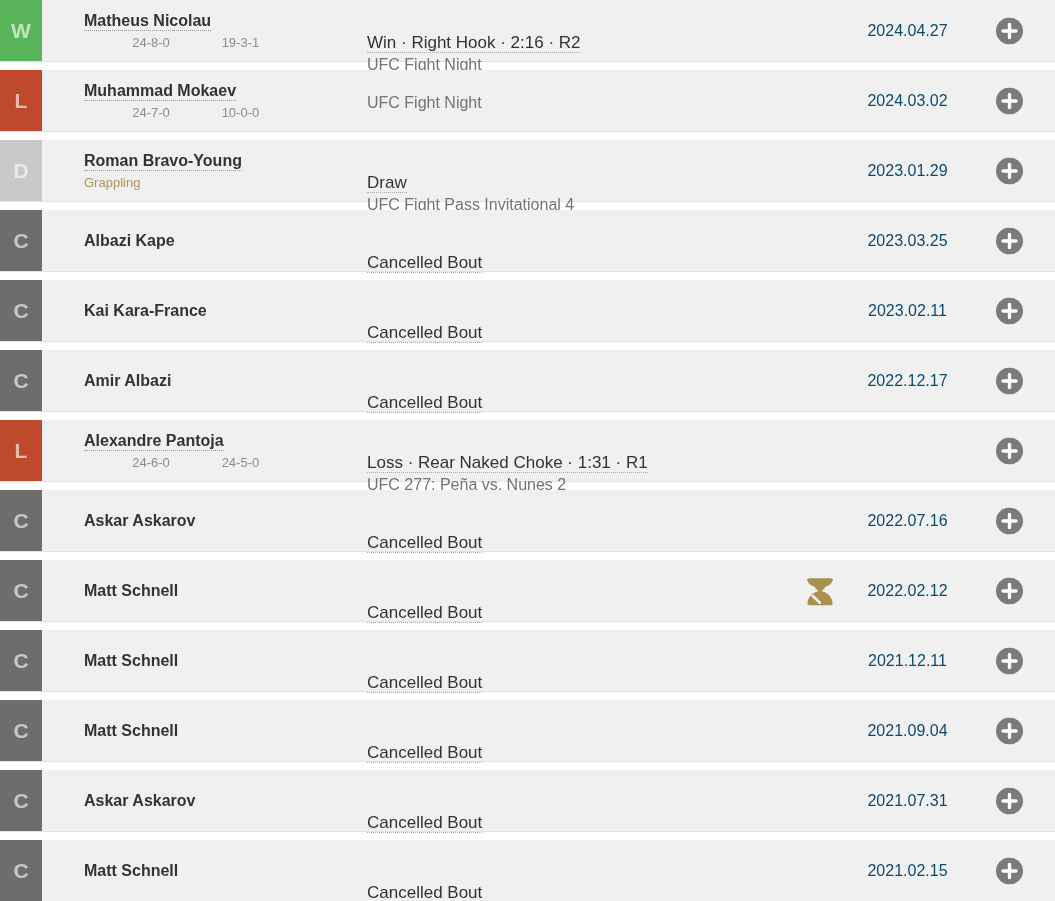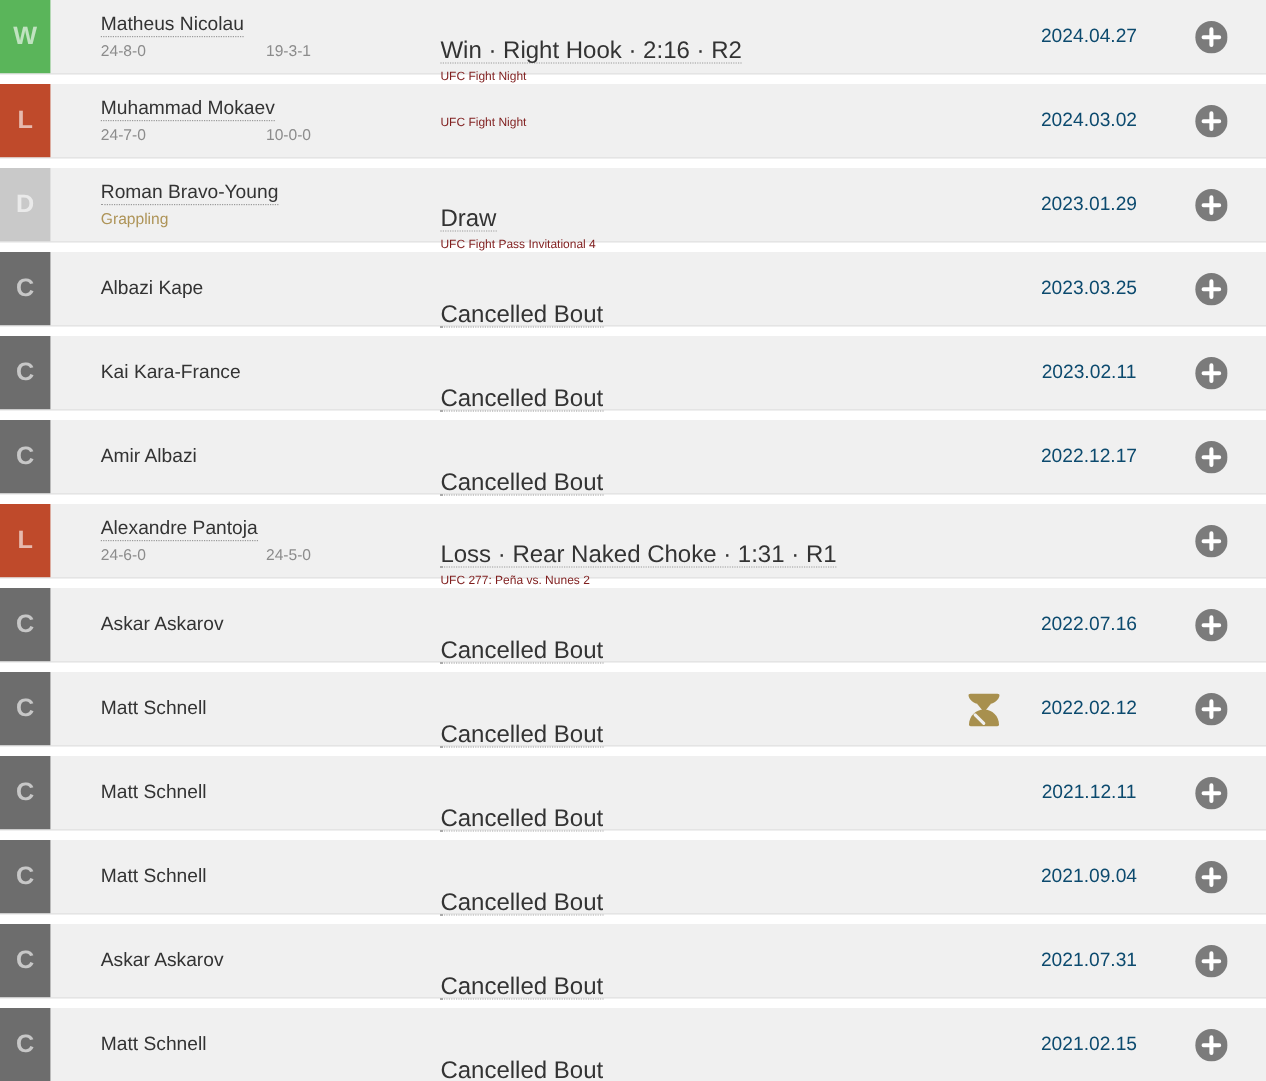--- a/index.html
+++ b/index.html
@@ -33,34 +33,34 @@
   .badge.loss{background:var(--loss)}
   .badge.draw{background:var(--draw)}
   .badge.cancelled{background:var(--cancelled)}
   .col{
     position:absolute;top:0;bottom:0;
     display:flex;flex-direction:column;justify-content:center;align-items:flex-start;
   }
   .col.opponent{left:84px;width:278px}
   .col.result{left:367px;width:430px}
   .name{
-    font-size:16px;font-weight:400;color:#333;line-height:19px;
+    font-size:16px;font-weight:700;color:#333;line-height:19px;
     display:inline-block;
   }
   .name.linked{border-bottom:1px dotted #999;}
   .sub{
-    margin-top:4px;font-size:13px;color:#8c8c8c;line-height:15px;white-space:nowrap;
+    margin-top:4px;font-size:13px;color:#8c8c8c;line-height:15px;white-space:nowrap;text-align:center;
   }
   .sub .rec1{display:inline-block;width:134px}
   .sub .grappling{color:var(--grappling)}
   .result-link{
-    display:inline-block;font-size:20px;color:#333;line-height:19px;
+    display:inline-block;font-size:17px;color:#333;line-height:19px;
     border-bottom:1px dotted #aaa;white-space:nowrap;margin-top:44px;
   }
-  .event{margin-top:4px;font-size:10px;color:#7f1d1d;line-height:15px;white-space:nowrap}
+  .event{margin-top:4px;font-size:16px;color:#737373;line-height:15px;white-space:nowrap}
   .icon-slot{
     position:absolute;left:798px;top:0;height:100%;width:44px;
     display:flex;align-items:center;justify-content:center;
   }
   .date{
     position:absolute;left:845px;width:125px;top:0;height:100%;
     display:flex;align-items:center;justify-content:center;
     font-size:16px;color:#0c4a6e;
   }
   .plus-btn{

